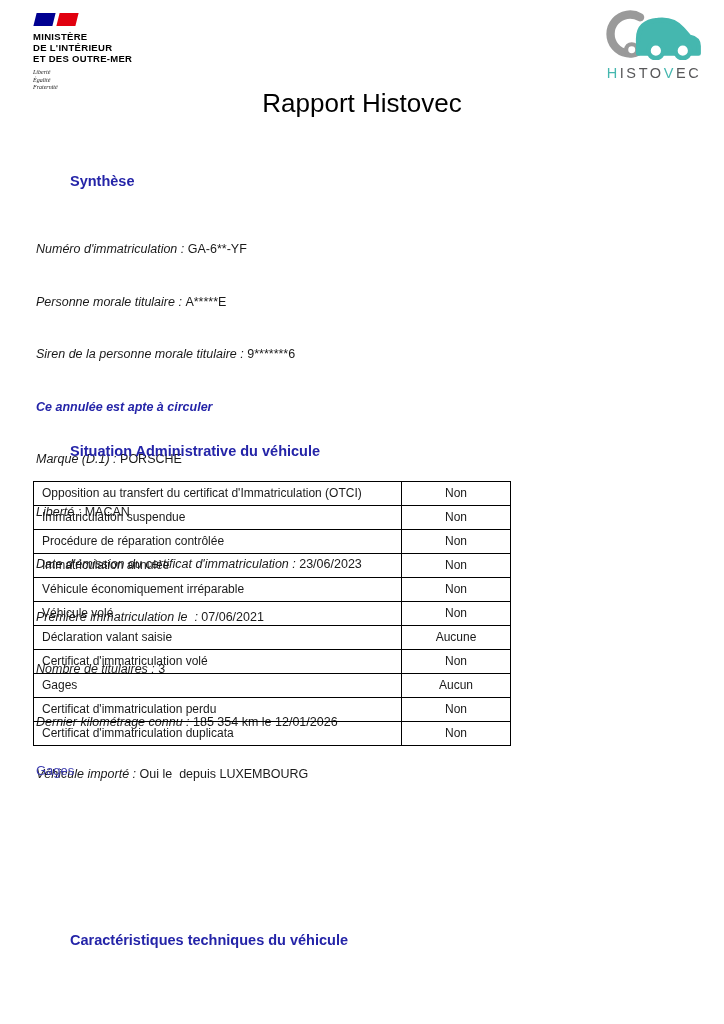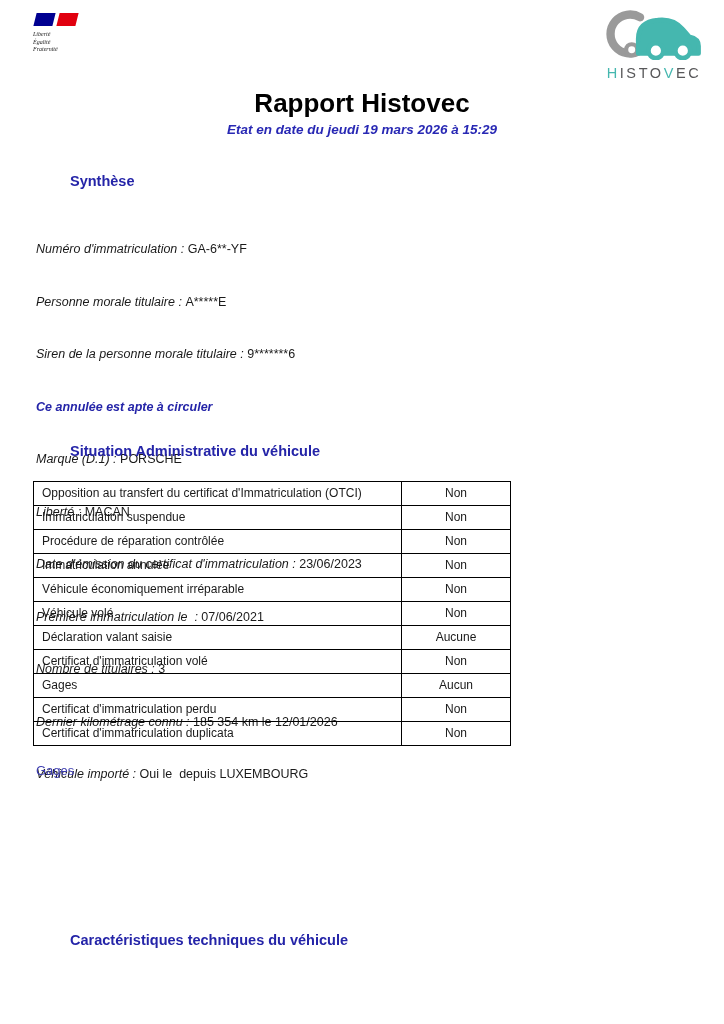--- a/index.html
+++ b/index.html
@@ -14,21 +14,21 @@
   .flag { display:flex; gap:4px; height:13px; width:46px; margin-left:2px; }
   .flag .b1 { width:19px; height:13px; background:#000091; transform:skewX(-14deg); }
   .flag .b2 { width:19px; height:13px; background:#e1000f; transform:skewX(-14deg); }
   .ministry-name { margin-top:5px; font-weight:bold; font-size:9.5px; line-height:11px; letter-spacing:.3px; color:#000; }
   .motto { margin-top:5px; font-family:"Liberation Serif", serif; font-style:italic; font-size:6px; line-height:7.5px; color:#222; }
   
   .brand-logo { position:absolute; right:12px; top:8px; width:116px; text-align:center; }
   .brand-word { margin-top:1px; font-size:14.5px; letter-spacing:2.6px; font-weight:400; color:#58585a; }
   .brand-word .t { color:#45b7af; }
   
-  .title { position:absolute; top:88px; left:0; right:0; text-align:center; font-size:26px; font-weight:bold; color:#000; }
+  .title { position:absolute; top:88px; left:0; right:0; text-align:center; font-size:26px; font-weight:normal; color:#000; }
   .subtitle { position:absolute; top:122px; left:0; right:0; text-align:center; font-size:13.5px; font-weight:bold; font-style:italic; color:#2828b4; }
   
   .sec-heading { position:absolute; left:36px; color:#2424a8; font-weight:bold; font-size:14.5px;margin-left:34px; }
   .h-synthese { top:173px; }
   .h-situation { top:443px; }
   .h-carac { top:932px;text-align:right; }
   
   .syn-lines { position:absolute; left:36px; top:206px; font-size:12.5px; line-height:17.5px; font-style:italic; white-space:pre-wrap; }
   .syn-line .val { font-style:normal; }
   .status-line { color:#2424a8; font-weight:bold; }
@@ -43,40 +43,44 @@
 </head>
 <body>
 
 <div class="page">
 
   <div class="gov-logo">
     <div class="flag">
       <div class="b1"></div>
         <div class="b2"></div>
     </div>
+    <div class="ministry-name">
+      <div>MINISTÈRE</div>
+      <div>DE L'INTÉRIEUR</div>
+      <div>ET DES OUTRE-MER</div>
+    </div>
     <div class="motto">
       <div>Liberté</div>
       <div>Égalité</div>
       <div>Fraternité</div>
     </div>
   </div>
 
   <div class="brand-logo">
     <svg width="108" height="52" viewBox="0 0 110 56">
       <path d="M40 10 A 21 21 0 1 0 40 46" fill="none" stroke="#9a9a9a" stroke-width="9" stroke-linecap="round"></path>
       <circle cx="31" cy="45" r="6" fill="#ffffff" stroke="#9a9a9a" stroke-width="4.5"></circle>
       <path d="M38 49 L38 33 Q38 15 59 13 Q76 11 86 23 L93 31 Q103 33 103 41 L103 49 Z" fill="#45b7af" stroke="#45b7af" stroke-width="5" stroke-linejoin="round"></path>
       <circle cx="57" cy="46" r="8" fill="#ffffff" stroke="#45b7af" stroke-width="5"></circle>
       <circle cx="86" cy="46" r="8" fill="#ffffff" stroke="#45b7af" stroke-width="5"></circle>
     </svg>
     <div class="brand-word"><span class="t">H</span><span>I</span><span>S</span><span>T</span><span>O</span><span class="t">V</span><span>E</span><span>C</span></div>
   </div>
 
   <div class="title">Rapport Histovec</div>
-  <div class="subtitle">Etat en date du jeudi 19 mars 2026 à 15:29</div>
 
   <div class="sec-heading h-synthese">Synthèse</div>
   <div class="syn-lines">
     <div class="syn-line"><span>Numéro d'immatriculation : </span><span class="val">GA-6**-YF</span></div>
     <div class="syn-line"><span>Personne morale titulaire : </span><span class="val">A*****E</span></div>
     <div class="syn-line"><span>Siren de la personne morale titulaire : </span><span class="val">9*******6</span></div>
     <div class="syn-line status-line">Ce annulée est apte à circuler</div>
     <div class="syn-line"><span>Marque (D.1) : </span><span class="val">PORSCHE</span></div>
     <div class="syn-line"><span>Liberté : </span><span class="val">MACAN</span></div>
     <div class="syn-line"><span>Date d'émission du certificat d'immatriculation : </span><span class="val">23/06/2023</span></div>

